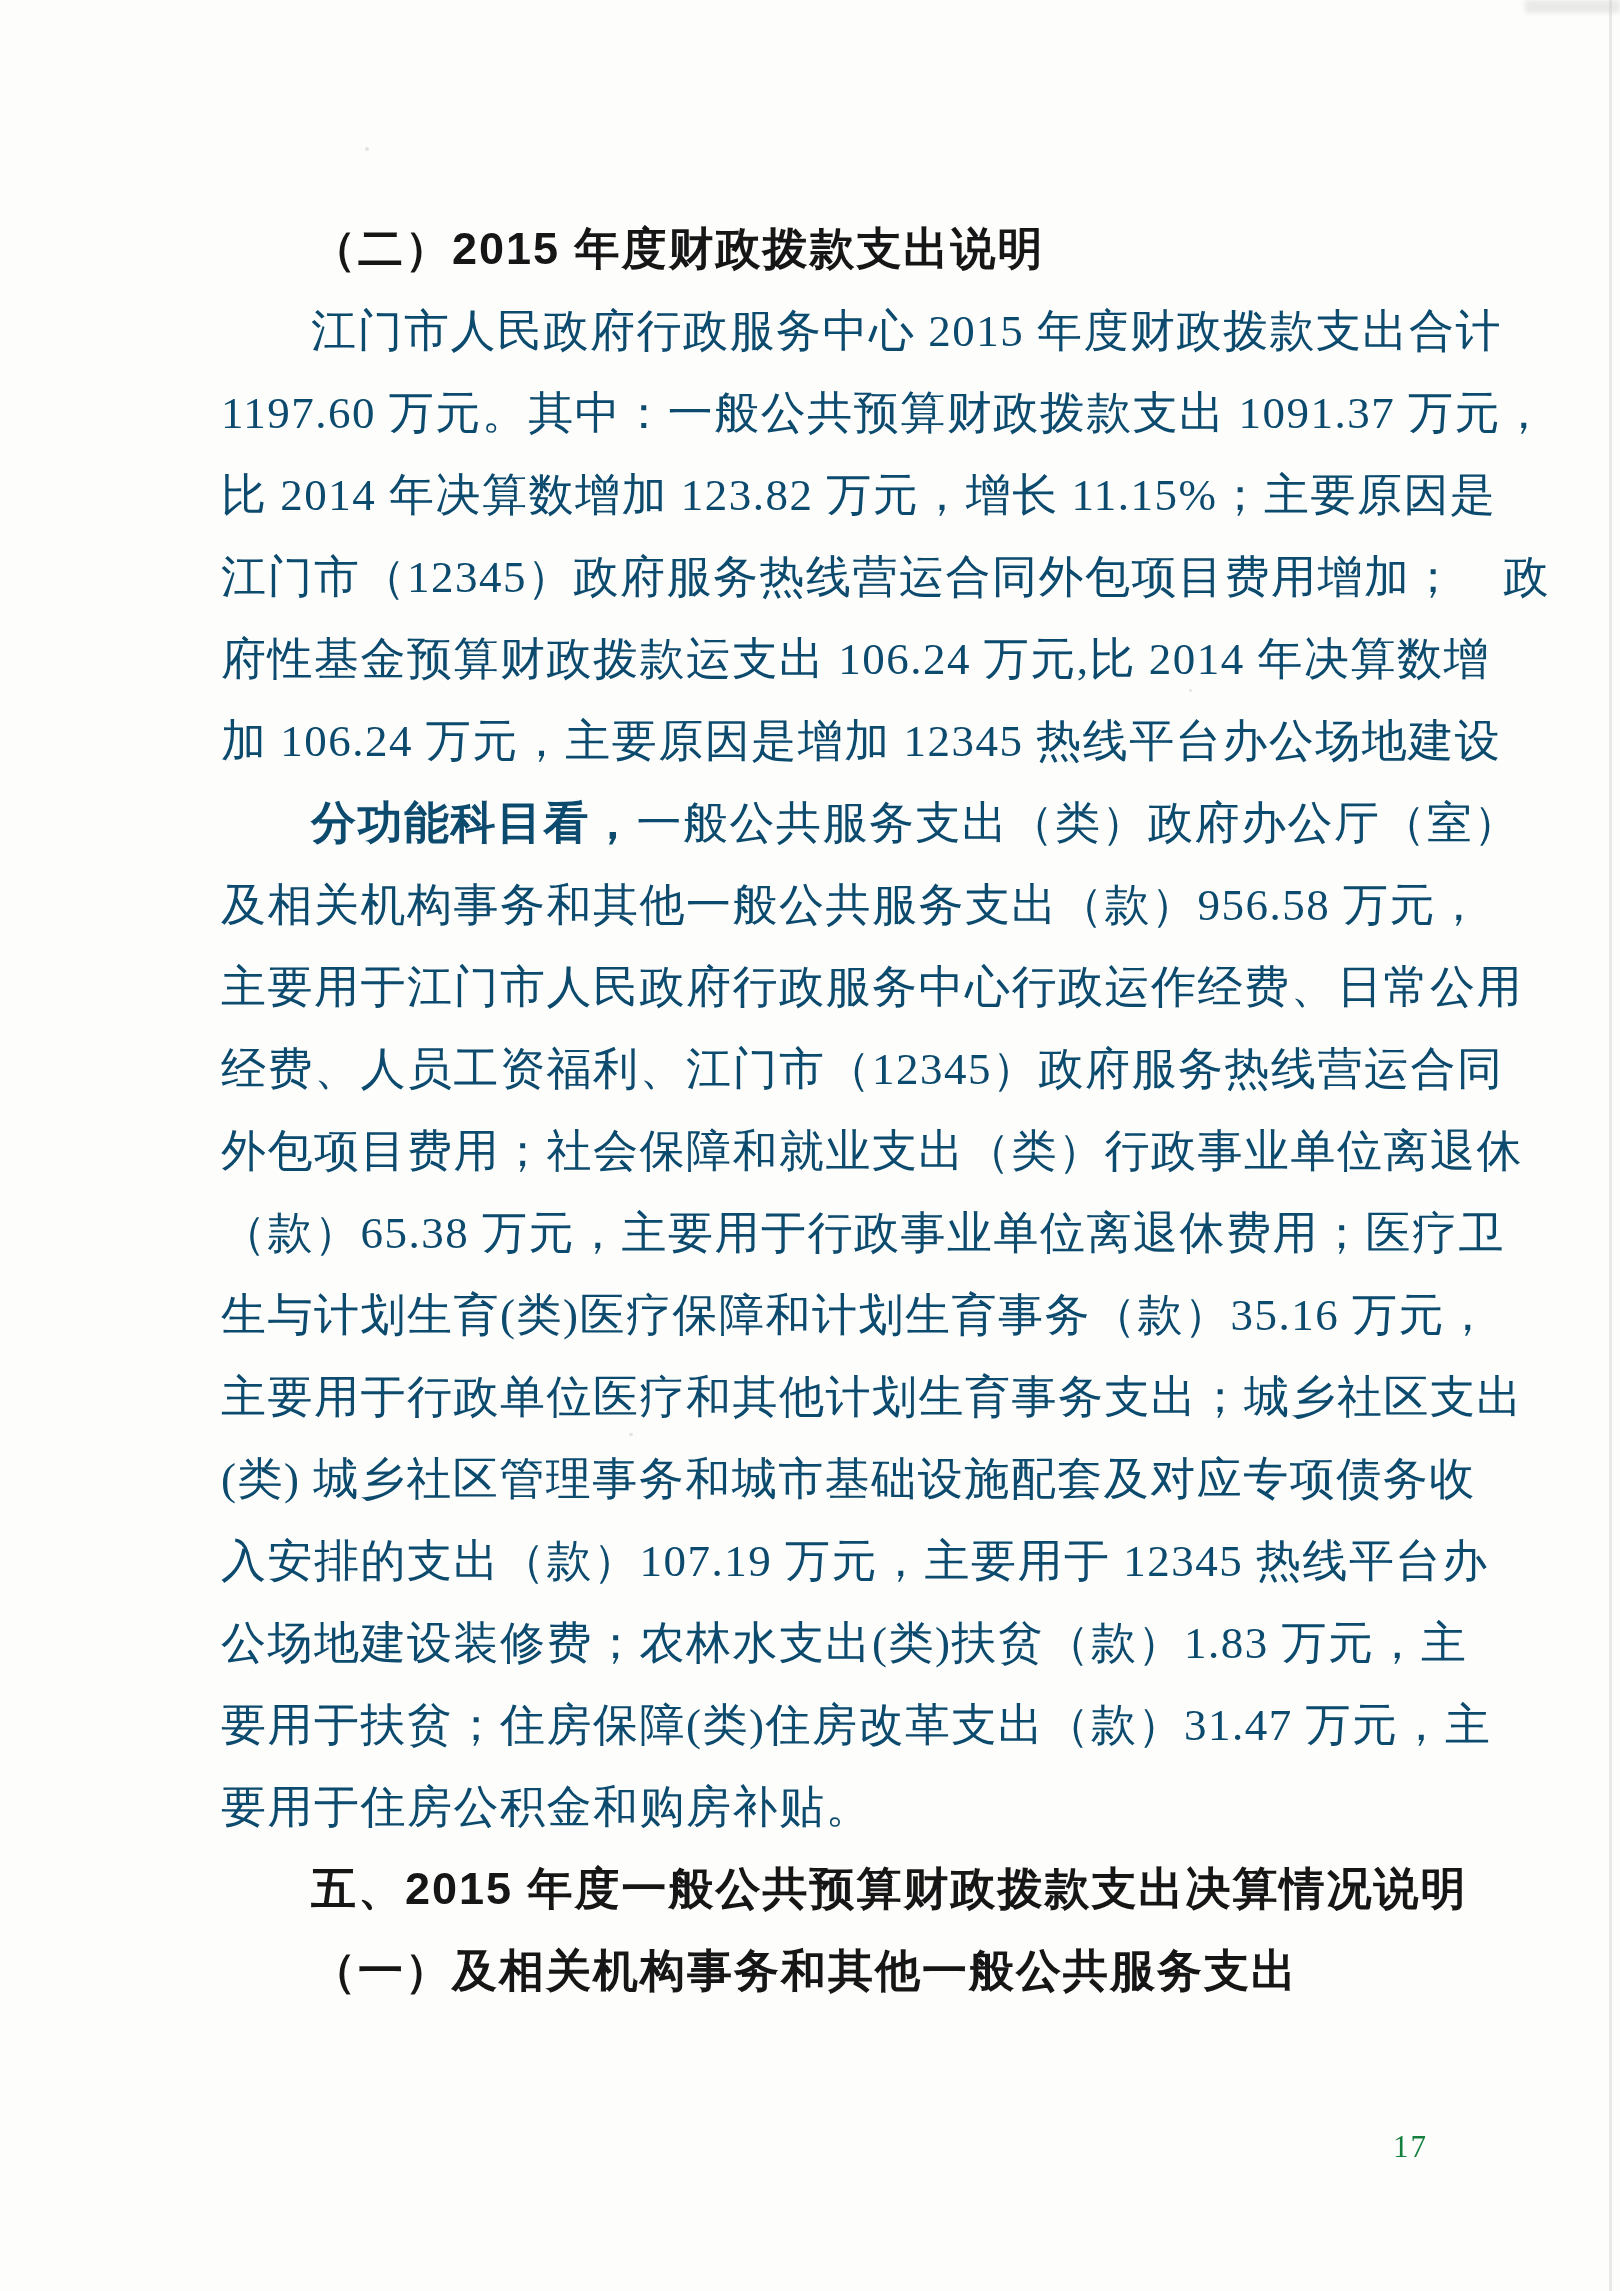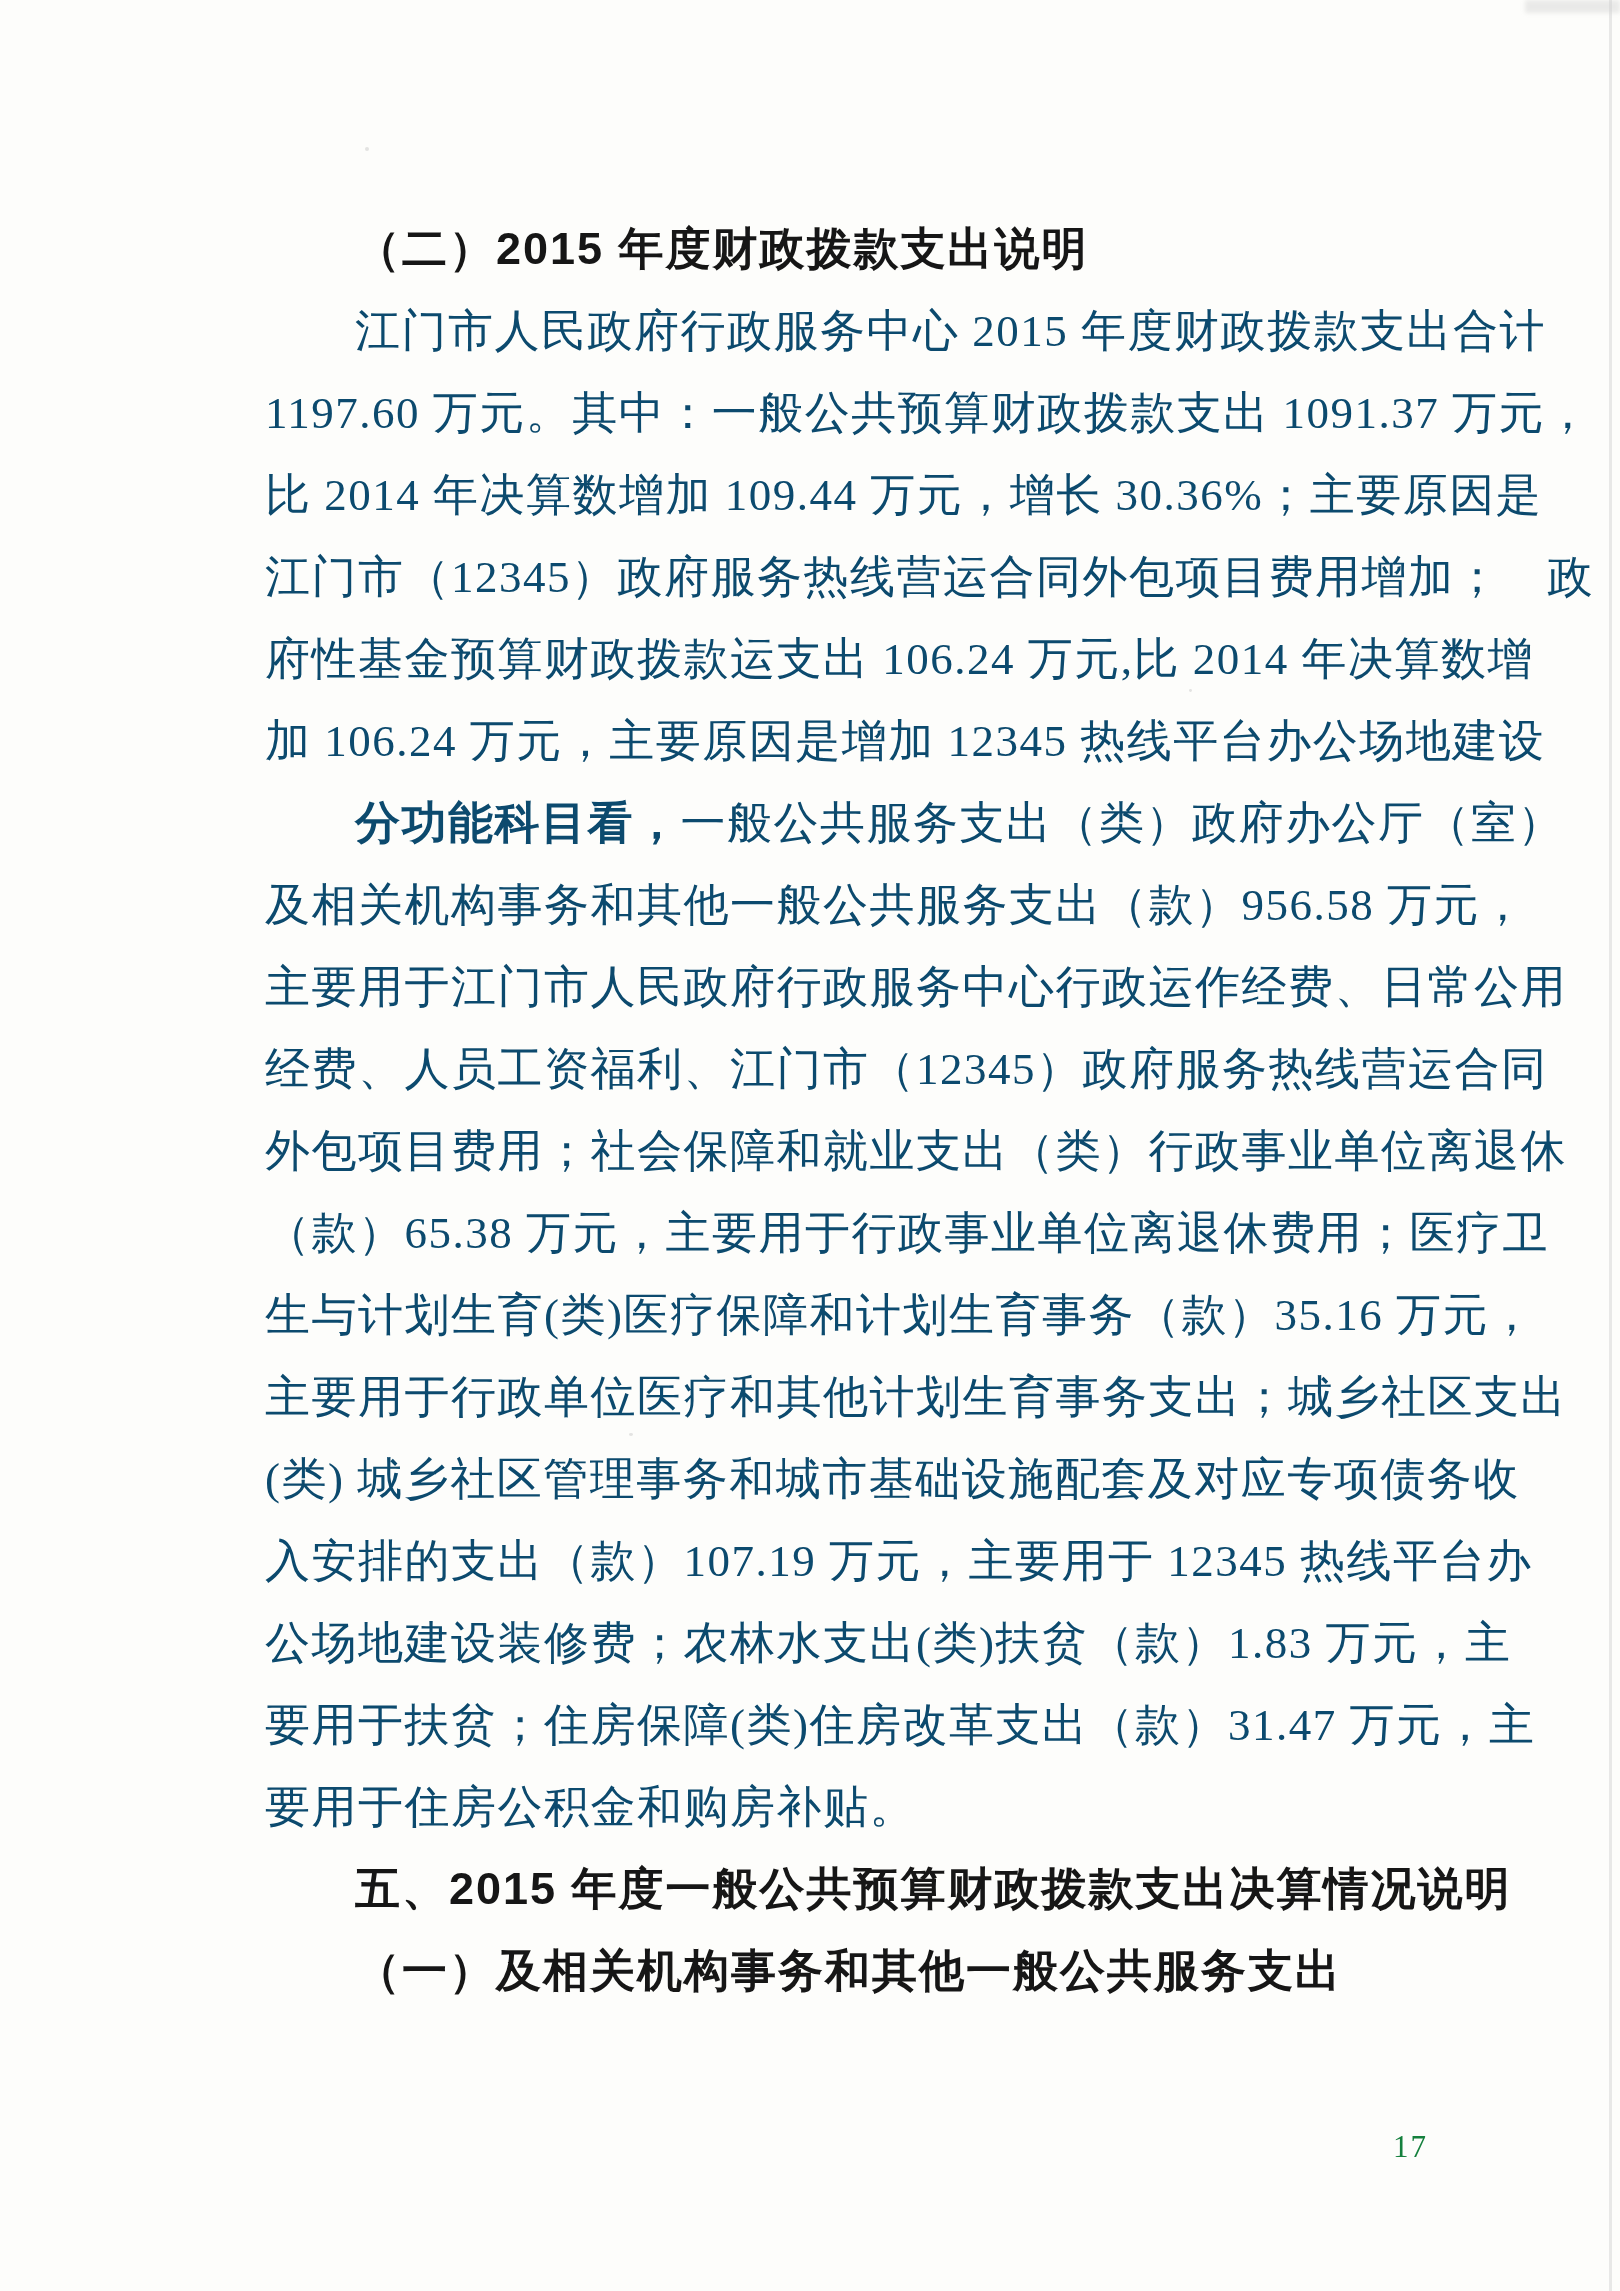--- a/index.html
+++ b/index.html
@@ -12,21 +12,20 @@
     width: 1620px;
     height: 2292px;
     background: #fdfdfb;
     overflow: hidden;
   }
   .doc {
     position: absolute;
     left: 221px;
     top: 208px;
     width: 1259px;
-    margin-left: 44px;
   }
   .line {
     height: 82px;
     line-height: 82px;
     font-size: 45px;
     letter-spacing: 1.5px;
     color: #0c4a6e;
     white-space: nowrap;
     font-family: "Liberation Serif", "DejaVu Serif", serif;
   }
@@ -90,21 +89,21 @@
   <div class="scan-top-smudge"></div>
   <div class="scan-edge-line"></div>
   <div class="speck s1"></div>
   <div class="speck s2"></div>
   <div class="speck s3"></div>
 
   <div class="doc">
       <div class="line heading indent"><span class="seg bold-hei">（二）2015 年度财政拨款支出说明</span></div>
       <div class="line body indent"><span class="seg">江门市人民政府行政服务中心 2015 年度财政拨款支出合计</span></div>
       <div class="line body"><span class="seg">1197.60 万元。其中：一般公共预算财政拨款支出 1091.37 万元，</span></div>
-      <div class="line body"><span class="seg">比 2014 年决算数增加 109.44 万元，增长 30.36%；主要原因是</span></div>
+      <div class="line body"><span class="seg">比 2014 年决算数增加 123.82 万元，增长 11.15%；主要原因是</span></div>
       <div class="line body"><span class="seg">江门市（12345）政府服务热线营运合同外包项目费用增加；　政</span></div>
       <div class="line body"><span class="seg">府性基金预算财政拨款运支出 106.24 万元,比 2014 年决算数增</span></div>
       <div class="line body"><span class="seg">加 106.24 万元，主要原因是增加 12345 热线平台办公场地建设</span></div>
       <div class="line body indent"><span class="seg bold-hei">分功能科目看，</span><span class="seg">一般公共服务支出（类）政府办公厅（室）</span></div>
       <div class="line body"><span class="seg">及相关机构事务和其他一般公共服务支出（款）956.58 万元，</span></div>
       <div class="line body"><span class="seg">主要用于江门市人民政府行政服务中心行政运作经费、日常公用</span></div>
       <div class="line body"><span class="seg">经费、人员工资福利、江门市（12345）政府服务热线营运合同</span></div>
       <div class="line body"><span class="seg">外包项目费用；社会保障和就业支出（类）行政事业单位离退休</span></div>
       <div class="line body"><span class="seg">（款）65.38 万元，主要用于行政事业单位离退休费用；医疗卫</span></div>
       <div class="line body"><span class="seg">生与计划生育(类)医疗保障和计划生育事务（款）35.16 万元，</span></div>

